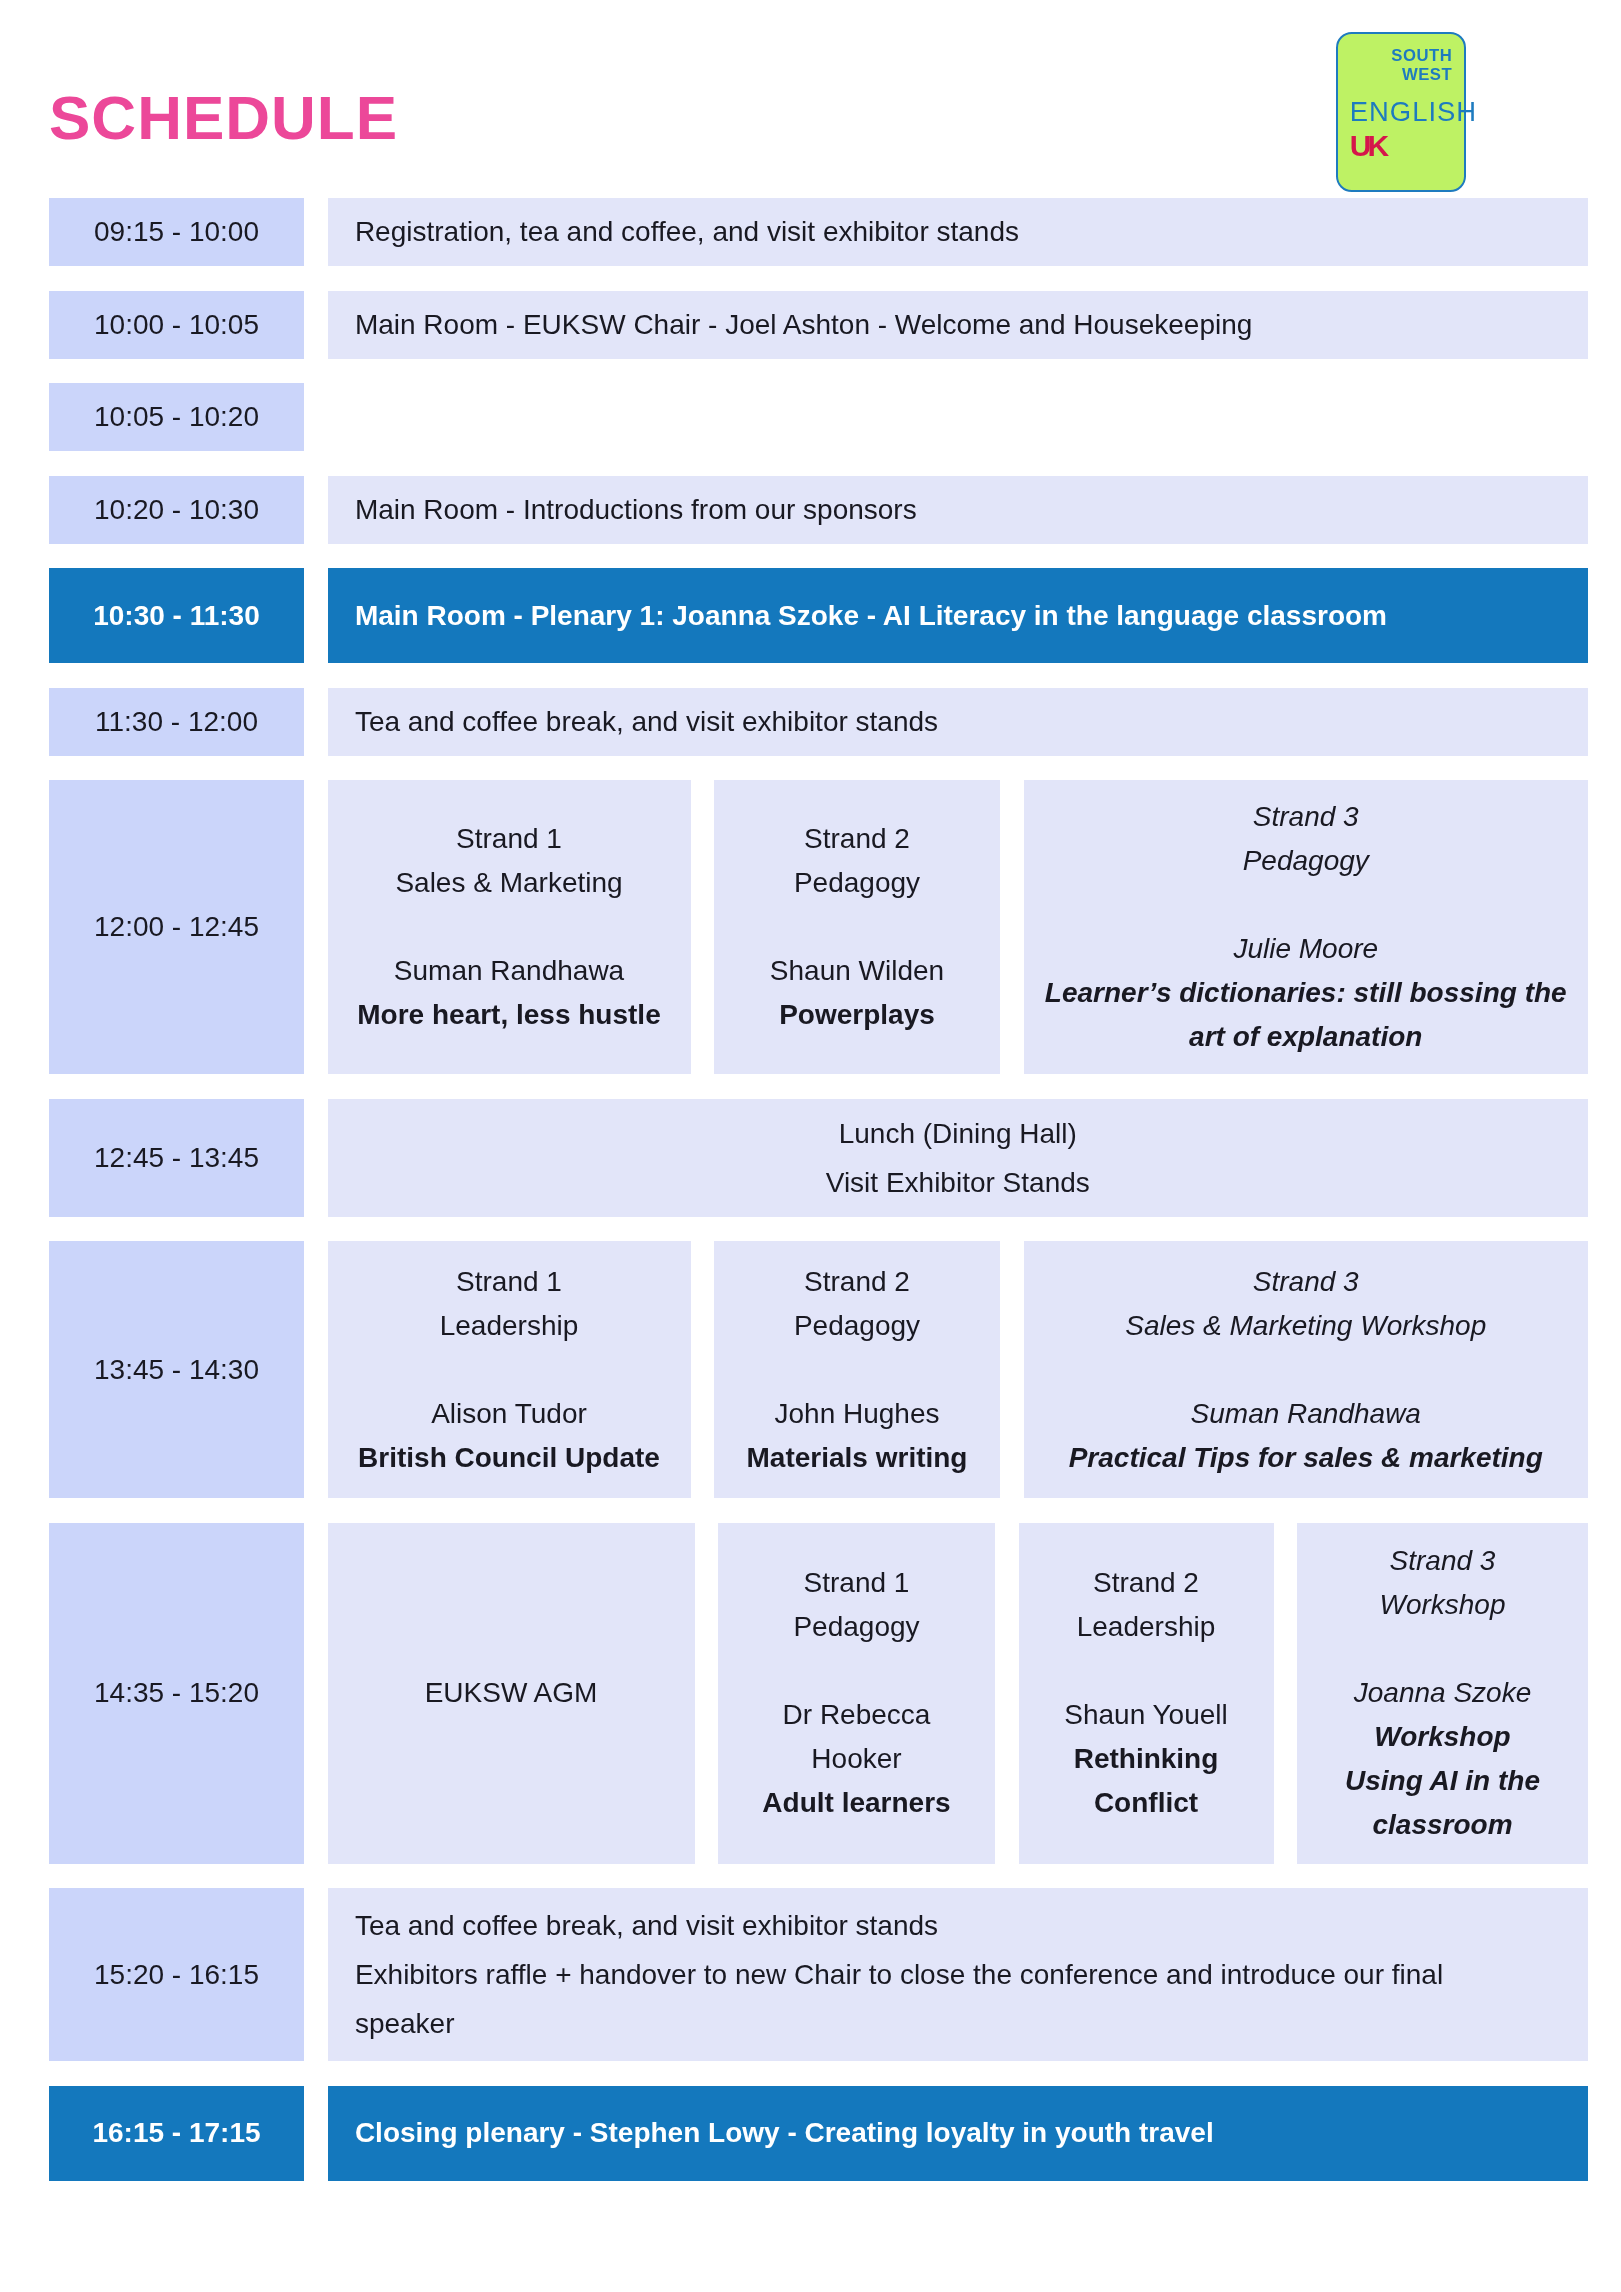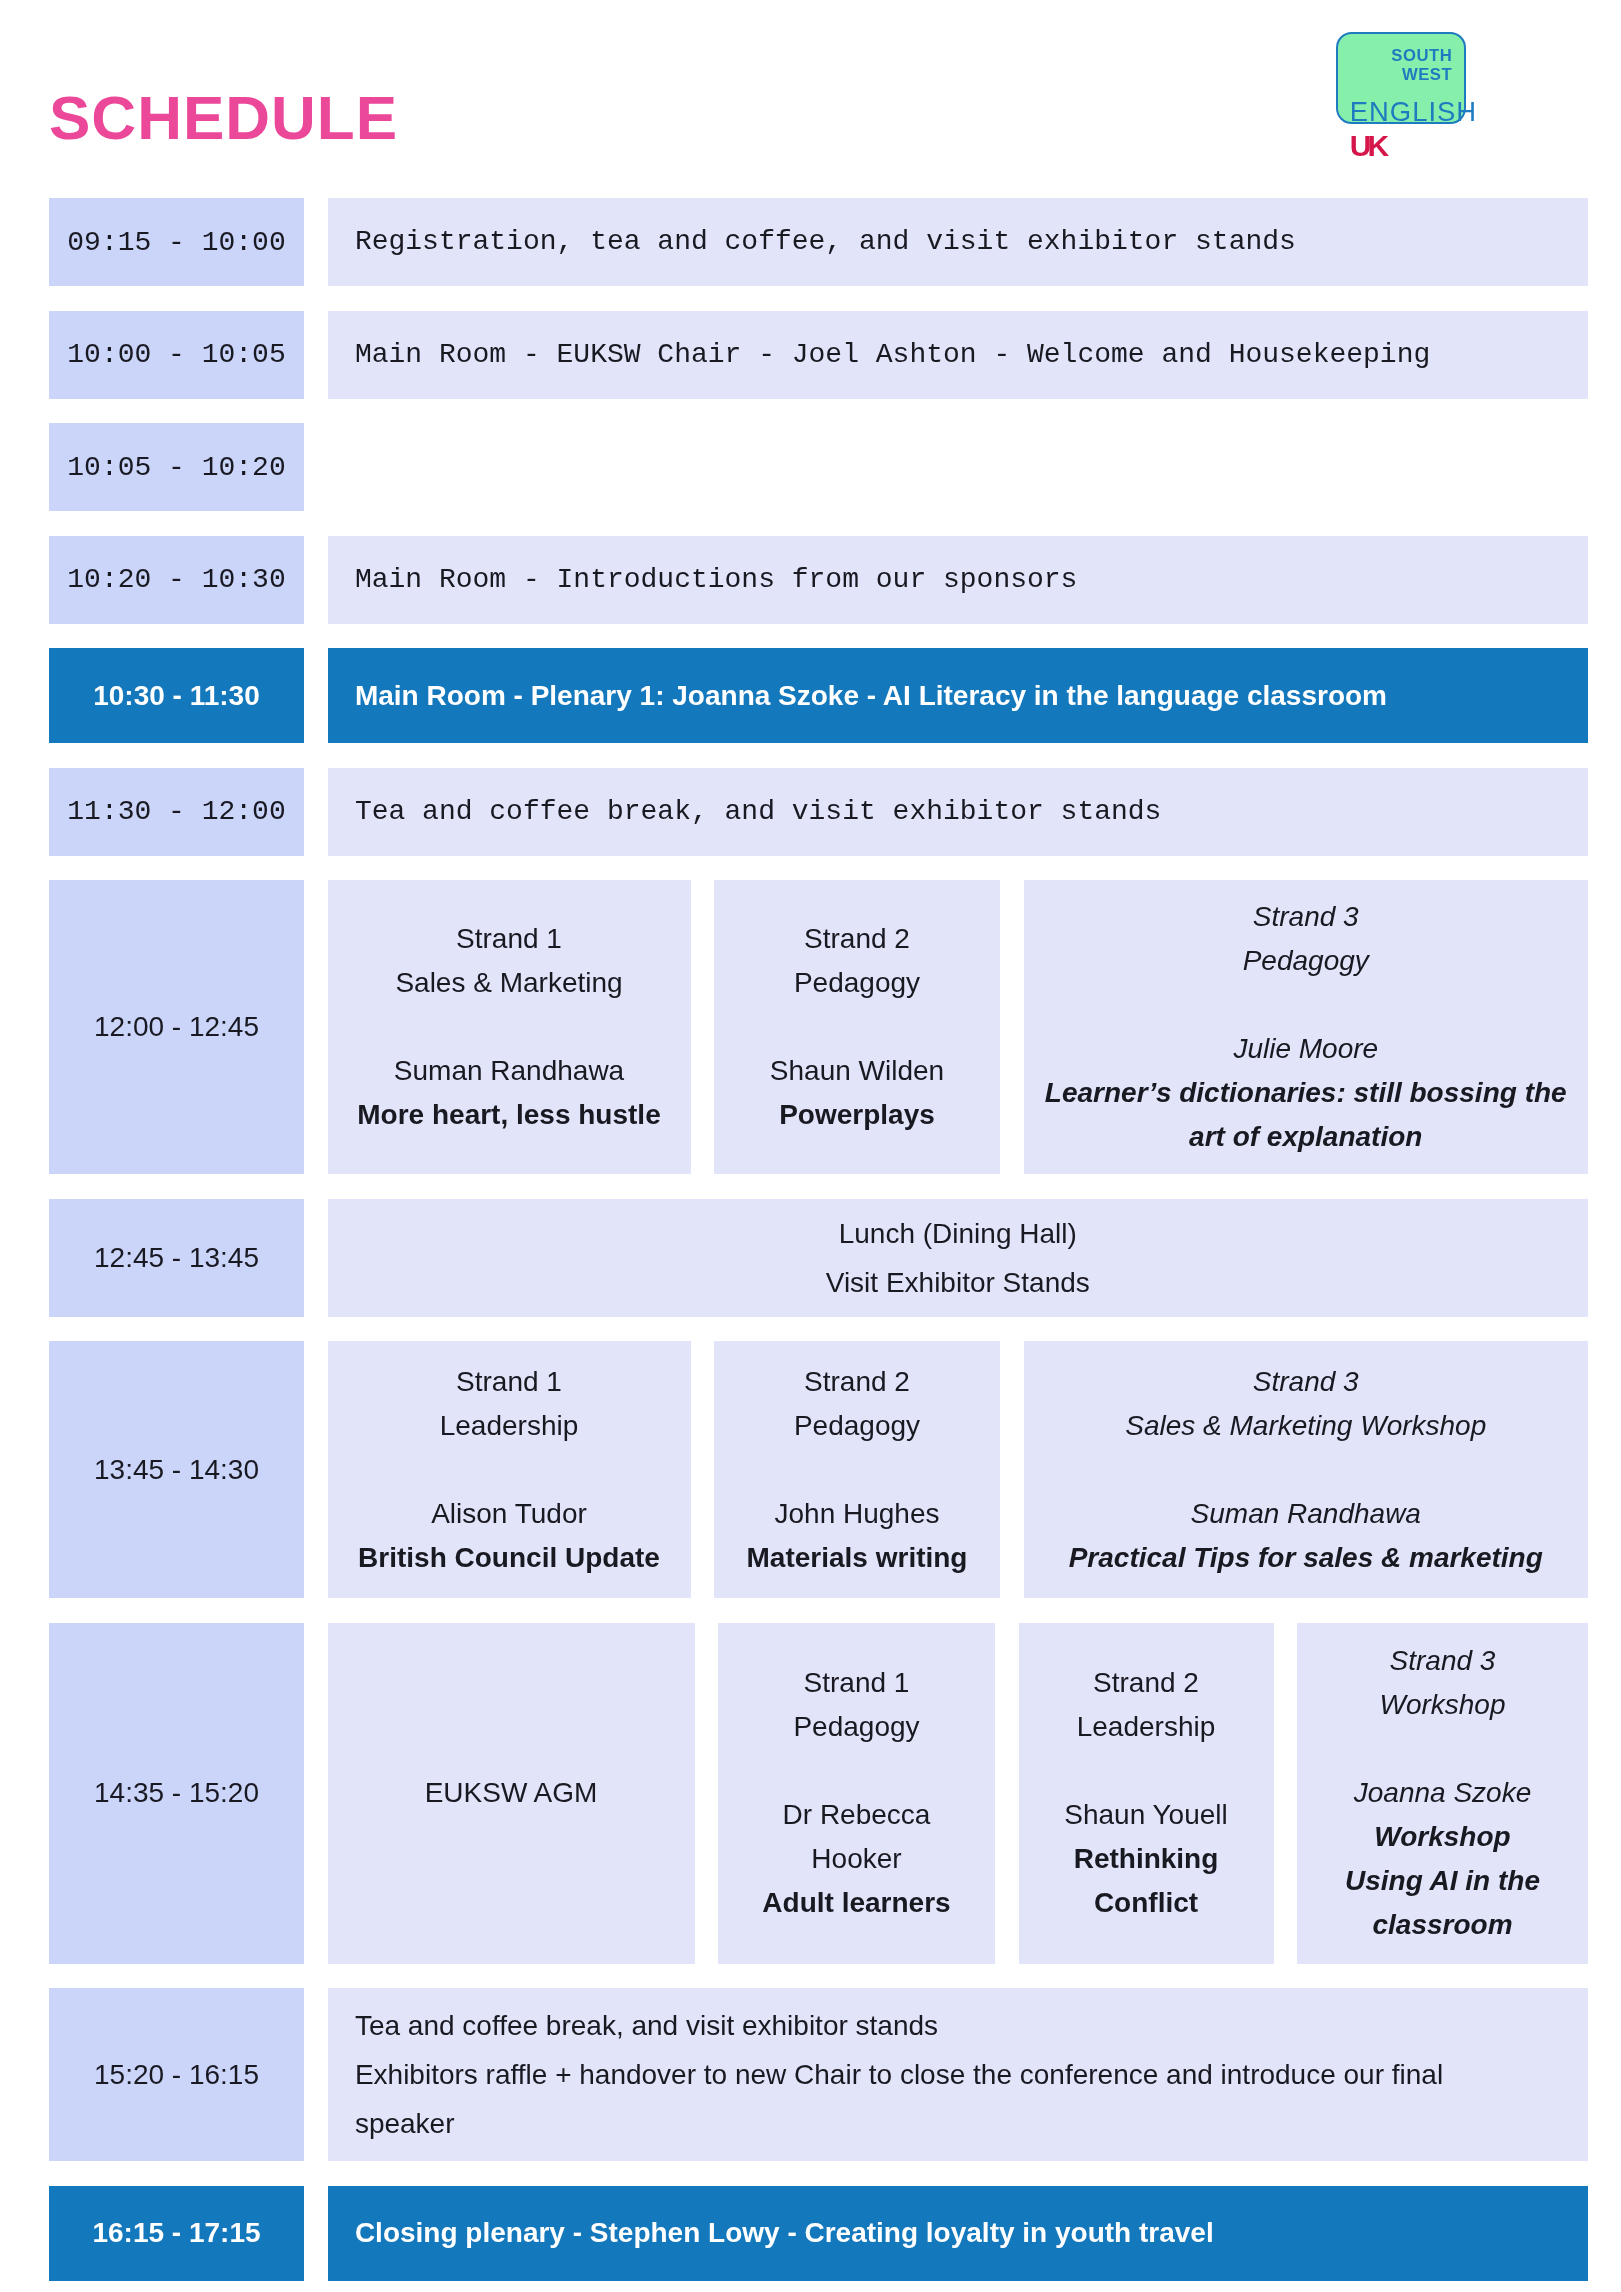--- a/index.html
+++ b/index.html
@@ -10,30 +10,30 @@
     --logo-blue:#1e7bbf;
     --logo-red:#d5164b;
   }
   *{box-sizing:border-box;}
   html,body{margin:0;padding:0;background:#ffffff;}
   body{font-family:"Liberation Sans", sans-serif;color:var(--ink);}
   .page{position:relative;width:1621px;height:2293px;background:#ffffff;padding:0 33px 0 49px;overflow:hidden;}
 
   .page-title{padding-top:82px;margin:0 0 45px 0;font-size:62px;font-weight:800;letter-spacing:1px;color:#ec4899;}
 
-  .logo{position:absolute;top:32px;right:155px;width:130px;height:92px;border:2.9px solid var(--logo-blue);border-radius:15.7px;background:#86efac;padding:9.8px 11.8px;}
+  .logo{position:absolute;top:32px;right:155px;width:130px;height:160px;border:2.9px solid var(--logo-blue);border-radius:15.7px;background:#bef264;padding:9.8px 11.8px;}
   .logo .region{ text-align:right;color:var(--logo-blue);font-weight:700;font-size:16.7px;line-height:19.6px;letter-spacing:0.5px;margin-top:2px;}
   .logo .english{color:var(--logo-blue);font-size:27.4px;line-height:29px;margin-top:11.8px;letter-spacing:1px;}
   .logo .uk{color:var(--logo-red);font-size:30px;line-height:39px;font-weight:800;letter-spacing:-3.9px;margin-top:0px;}
 
   .row{display:flex;gap:23.5px;margin-bottom:24.5px;align-items:stretch;}
   .time{flex:0 0 255px;background:var(--lav-dark);display:flex;align-items:center;justify-content:center;font-size:28px;}
   .content{flex:1;background:var(--lav);display:flex;align-items:center;padding:0 27.4px;font-size:28px;line-height:44px;}
 
-  .r-simple{height:88px;font-family:Liberation Mono, monospace;}
+  .r-simple{height:68px;}
   .r-blue{height:95px;}
   .r-blue .time,.r-blue .content{background:var(--blue);color:#ffffff;font-weight:700;}
 
   .r-lunch{height:118px;}
   .r-lunch .content{flex-direction:column;justify-content:center;align-items:center;text-align:center;line-height:49px;}
 
   .r-note{height:173px;}
   .r-note .content{flex-direction:column;justify-content:center;align-items:flex-start;line-height:49px;padding-right:59px;}
 
   .cards{flex:1;display:flex;gap:23.5px;}

